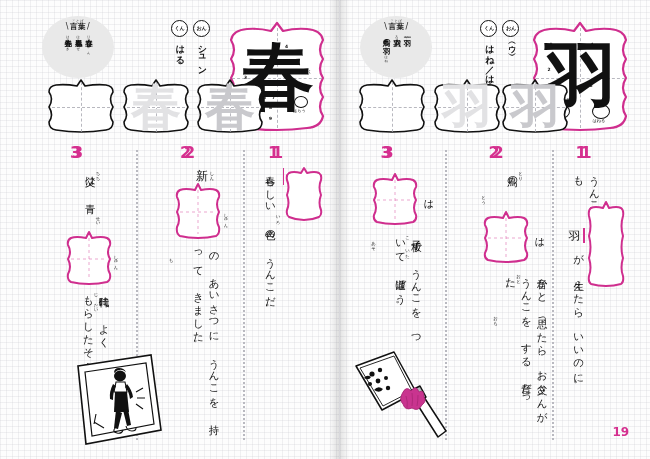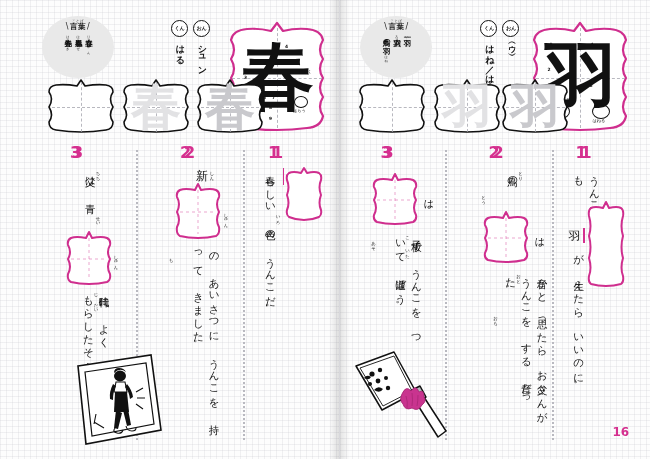--- a/index.html
+++ b/index.html
@@ -498,15 +498,15 @@
         </g>
         <g fill="#c9348f" stroke="#a82775" stroke-width="0.9">
           <path d="M52 46 q4 -9 9 -3 q5 -7 8 1 q5 -3 5 5 q3 4 -2 8 q-4 7 -10 3 q-7 3 -9 -4 q-4 -4 -1 -10 Z"></path>
         </g>
         <g stroke="#a82775" stroke-width="0.8" fill="none">
           <path d="M56 48 q2 6 1 12 M62 45 q1 7 0 13 M68 47 q0 6 -1 11"></path>
         </g>
       </svg>
     </div>
 
-    <div class="pgnum" style="left:272px;top:425px;">16</div>
+    <div class="pgnum" style="left:272px;top:425px;">19</div>
   </div>
 </div>
 
 </body></html>

